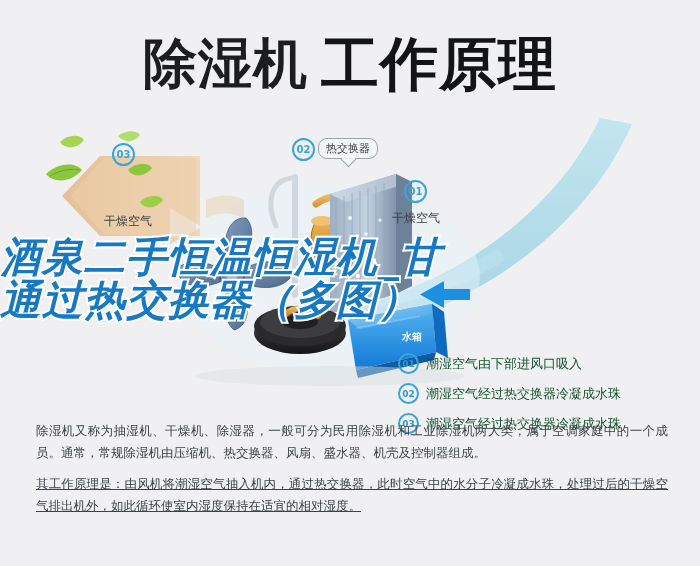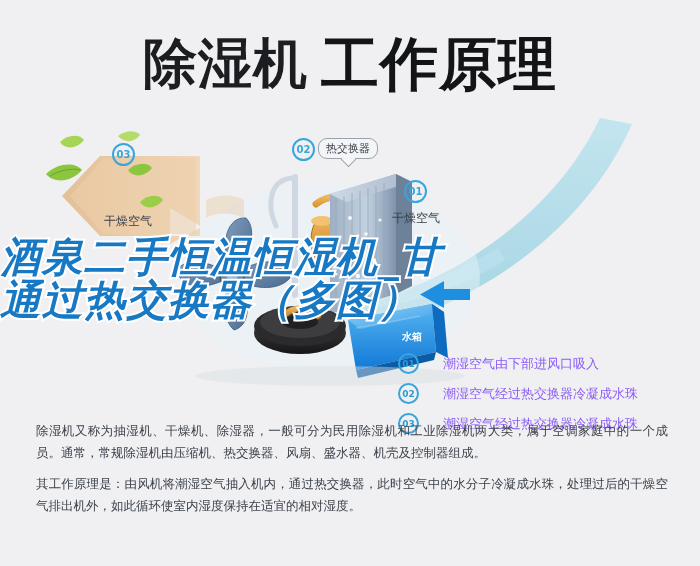--- a/index.html
+++ b/index.html
@@ -59,22 +59,22 @@
   }
 
   
   .legend{position:absolute;left:398px;top:245px;}
   .legend-row{display:flex;align-items:center;margin-bottom:9px;}
   .legend-badge{
     width:17px;height:17px;border-radius:50%;border:2px solid #36a6dc;color:#2b9ad4;
     font-size:9px;font-weight:bold;display:flex;align-items:center;justify-content:center;
     margin-right:7px;flex:none;font-family:"DejaVu Sans","Liberation Sans",sans-serif;
   }
-  .legend-text{font-size:13px;color:#8b5cf6;white-space:nowrap;
-    font-family:"DejaVu Sans","Liberation Sans",sans-serif;margin-left:17px;}
+  .legend-text{font-size:13px;color:#14532d;white-space:nowrap;
+    font-family:"DejaVu Sans","Liberation Sans",sans-serif;}
 
   
   .watermark{
     position:absolute;left:0;top:236px;width:628px;
     text-align:left;pointer-events:none;z-index:40;
   }
   .wm-line{
     font-size:41px;font-weight:bold;font-style:italic;
     font-family:"DejaVu Sans","Liberation Sans",sans-serif;
     color:#1779c4;
@@ -84,21 +84,21 @@
     white-space:nowrap;
   }
 
   
   .body-text{
     position:absolute;left:36px;top:420px;width:632px;
     font-size:12.5px;line-height:22px;color:#3c414a;
     font-family:"DejaVu Sans","Liberation Sans",sans-serif;
   }
   .para{margin:0 0 9px 0;text-align:justify;}
-  .para.p2{margin-top:4px;}
+  .para.p2{margin-top:4px;text-decoration:underline;}
 </style>
 </head>
 <body>
 
 <div id="page">
 
   <div class="title-wrap">
     <span class="title-a">除湿机</span>
     <span class="title-b">工作原理</span>
   </div>

